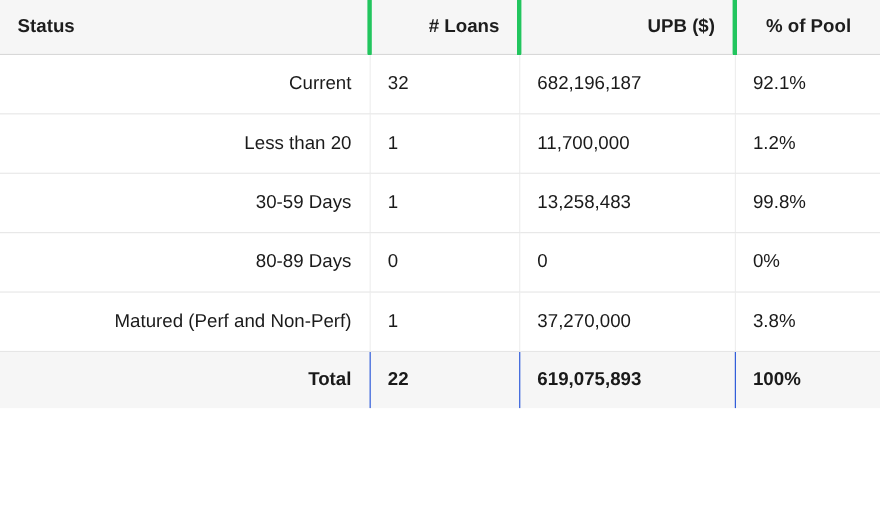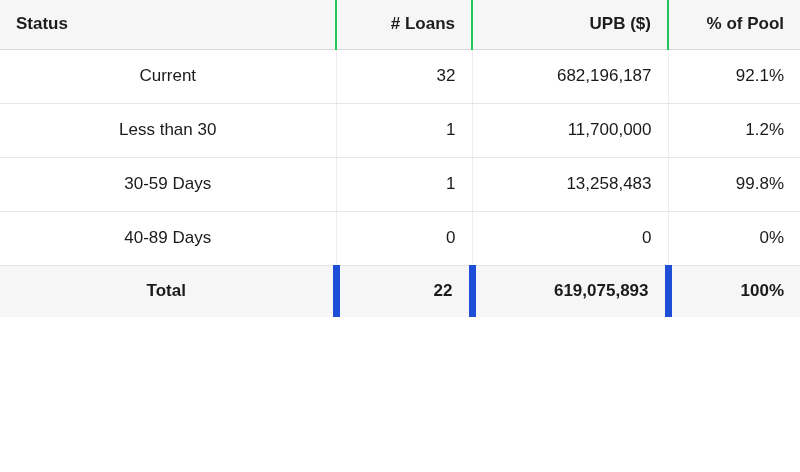--- a/index.html
+++ b/index.html
@@ -30,56 +30,57 @@
   table.loan-table col.c-upb     { width: 196px; }
   table.loan-table col.c-pool    { width: 132px; }
 
   table.loan-table thead th {
     background: #f6f6f6;
     font-weight: bold;
     font-size: 17px;
     color: #1d1d1d;
     padding: 14px 16px 15px 16px;
     border-bottom: 1px solid #d8d8d8;
-    border-right: 2px solid #22c55e;
+    border-right: 4px solid #22c55e;
     text-align: right;
     white-space: nowrap;
     box-sizing: border-box;
   }
   table.loan-table thead th.left {
     text-align: left;
   }
   table.loan-table thead th:last-child {
     border-right: none;
+    text-align: center;
   }
 
   table.loan-table tbody td {
     padding: 16px 16px 17px 16px;
     border-bottom: 1px solid #e6e6e6;
     border-right: 1px solid #ededed;
-    text-align: right;
+    text-align: left;
     color: #1a1a1a;
     font-size: 17px;
     white-space: nowrap;
     box-sizing: border-box;
     background: #ffffff;
   }
   table.loan-table tbody td.left {
-    text-align: center;
+    text-align: right;
   }
   table.loan-table tbody td:last-child {
     border-right: none;
   }
 
   table.loan-table tbody tr.total-row td {
     background: #f6f6f6;
     font-weight: bold;
     border-bottom: none;
     border-top: 1px solid #d8d8d8;
-    border-right: 7px solid #1d4ed8;
+    border-right: 1px solid #1d4ed8;
     padding: 15px 16px 16px 16px;
   }
   table.loan-table tbody tr.total-row td:last-child {
     border-right: none;
   }
 </style>
 </head>
 <body>
 
 <div class="table-wrap">
@@ -99,36 +100,42 @@
       </tr>
     </thead>
     <tbody>
       <tr>
         <td class="left">Current</td>
         <td>32</td>
         <td>682,196,187</td>
         <td>92.1%</td>
       </tr>
       <tr>
-        <td class="left">Less than 30</td>
+        <td class="left">Less than 20</td>
         <td>1</td>
         <td>11,700,000</td>
         <td>1.2%</td>
       </tr>
       <tr>
         <td class="left">30-59 Days</td>
         <td>1</td>
         <td>13,258,483</td>
         <td>99.8%</td>
       </tr>
       <tr>
-        <td class="left">40-89 Days</td>
+        <td class="left">80-89 Days</td>
         <td>0</td>
         <td>0</td>
         <td>0%</td>
+      </tr>
+      <tr>
+        <td class="left">Matured (Perf and Non-Perf)</td>
+        <td>1</td>
+        <td>37,270,000</td>
+        <td>3.8%</td>
       </tr>
       <tr class="total-row">
         <td class="left">Total</td>
         <td>22</td>
         <td>619,075,893</td>
         <td>100%</td>
       </tr>
     </tbody>
   </table>
 </div>

